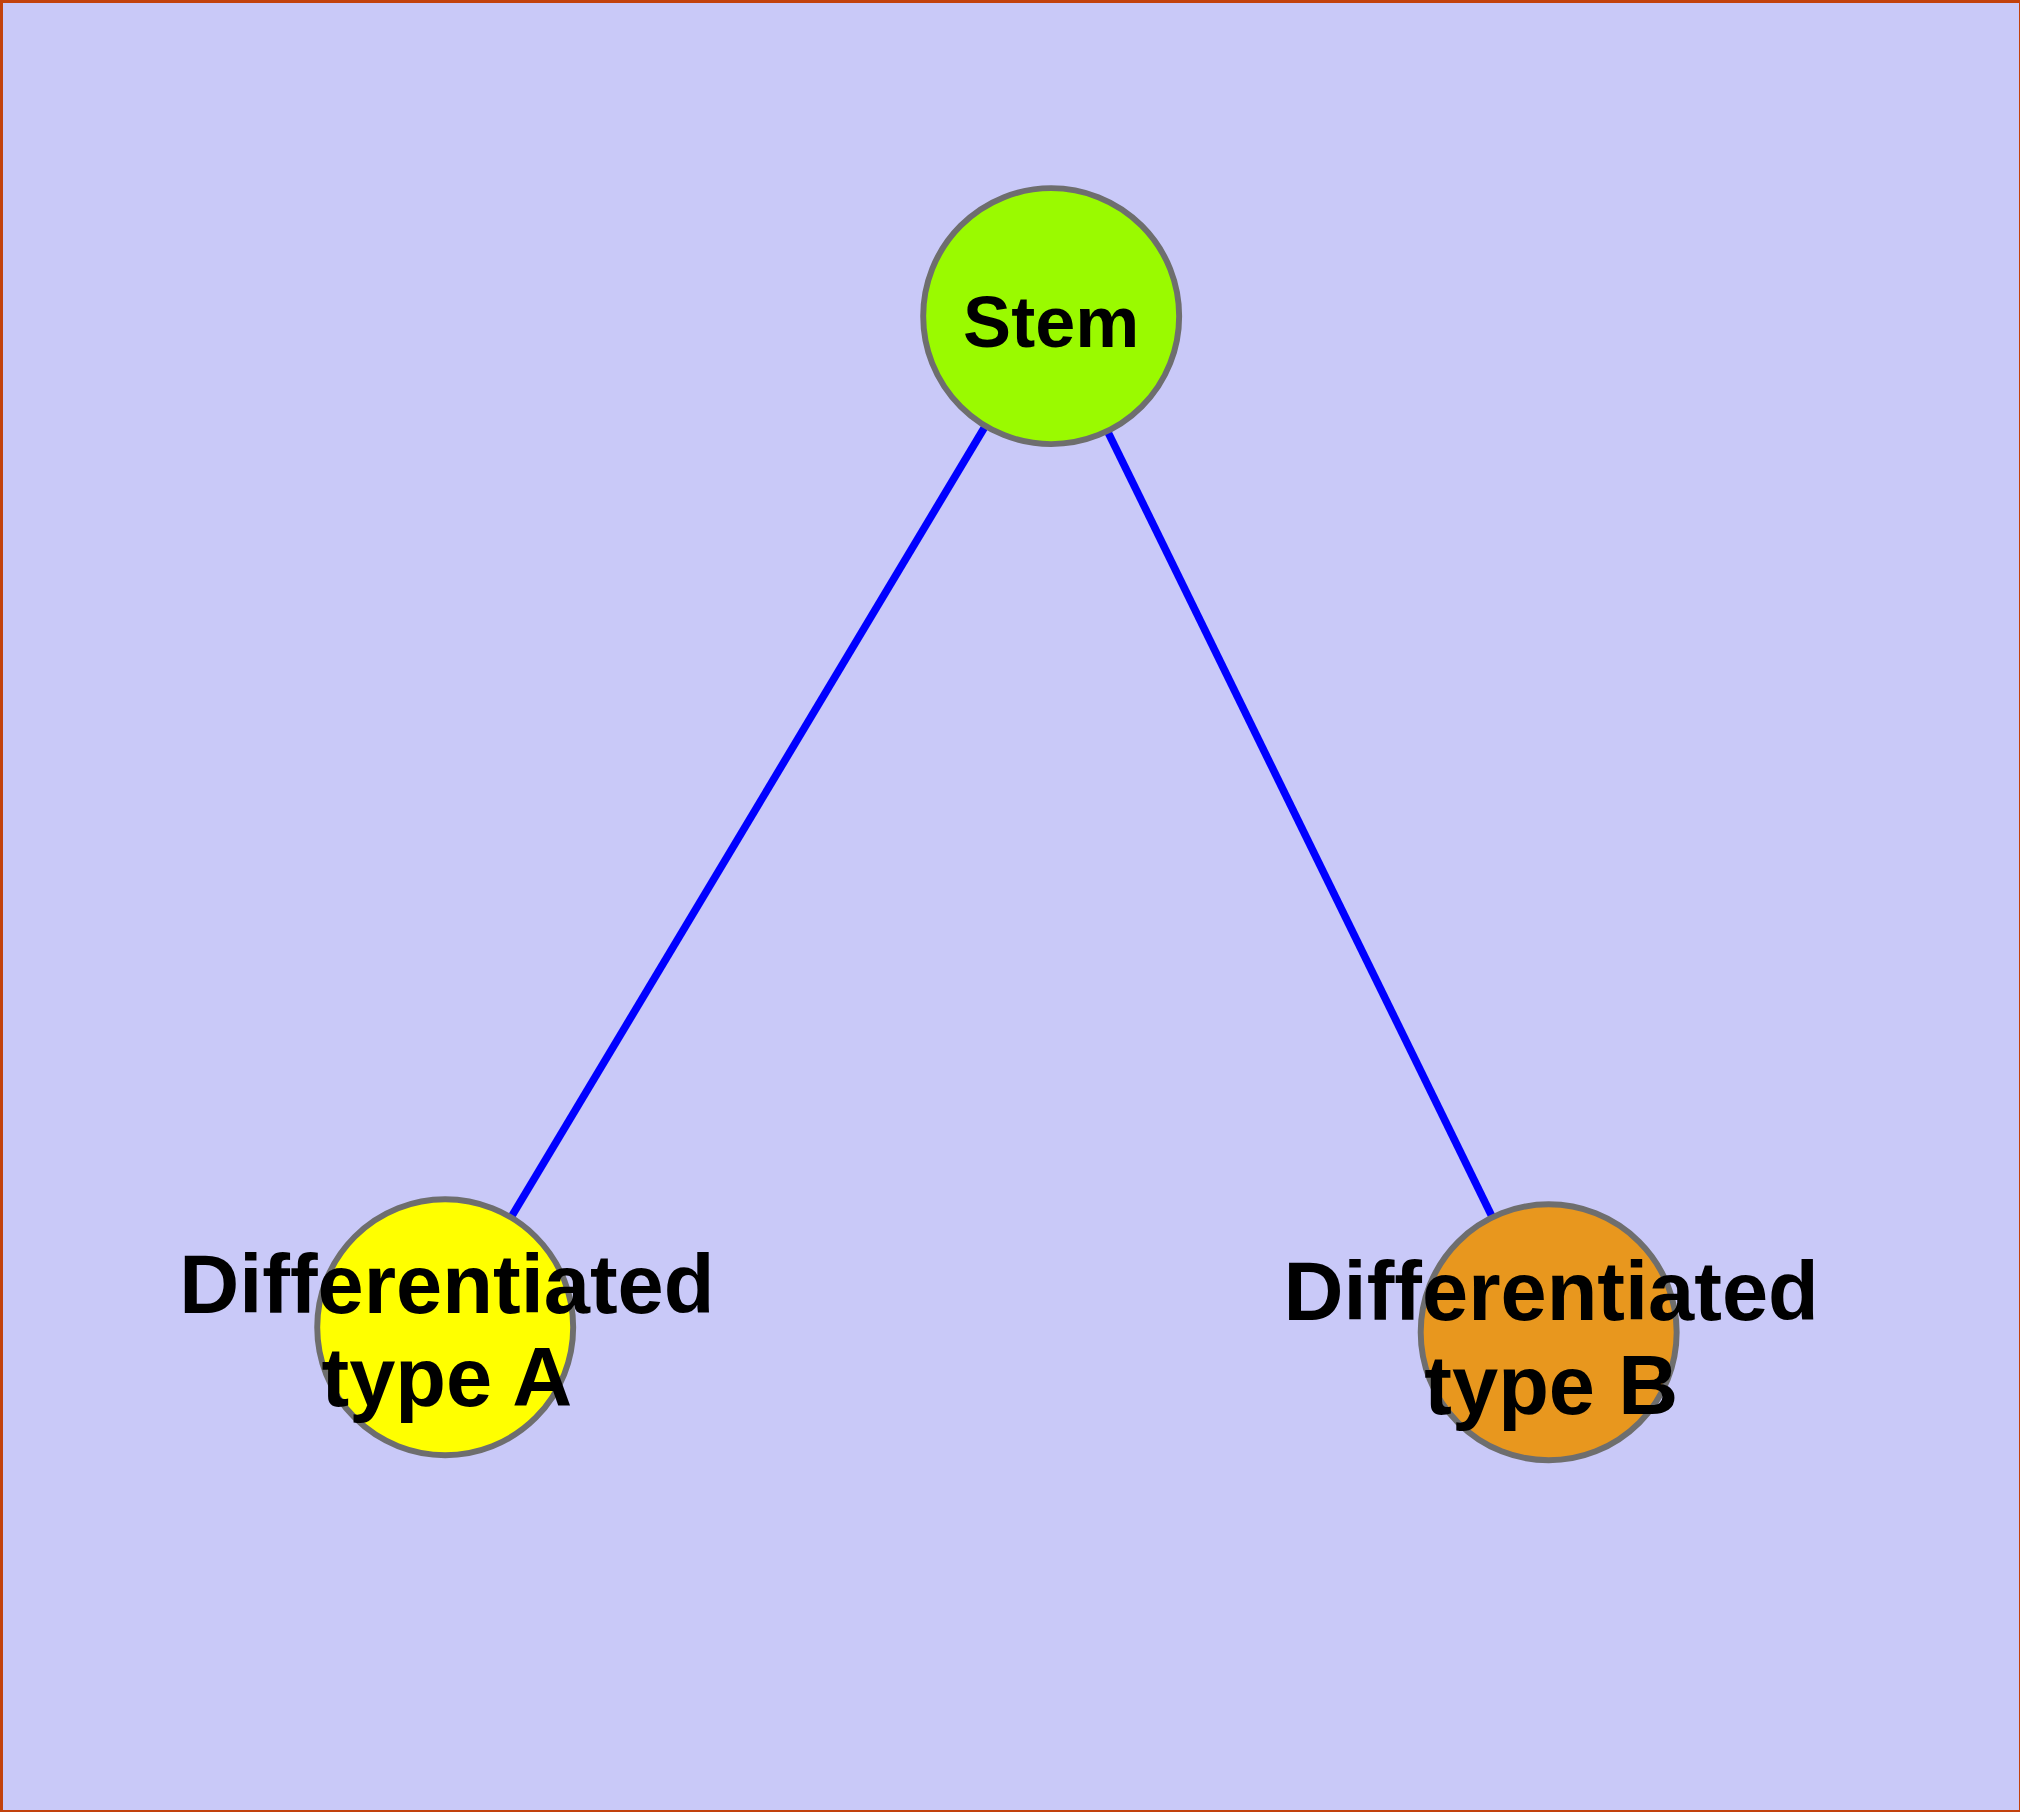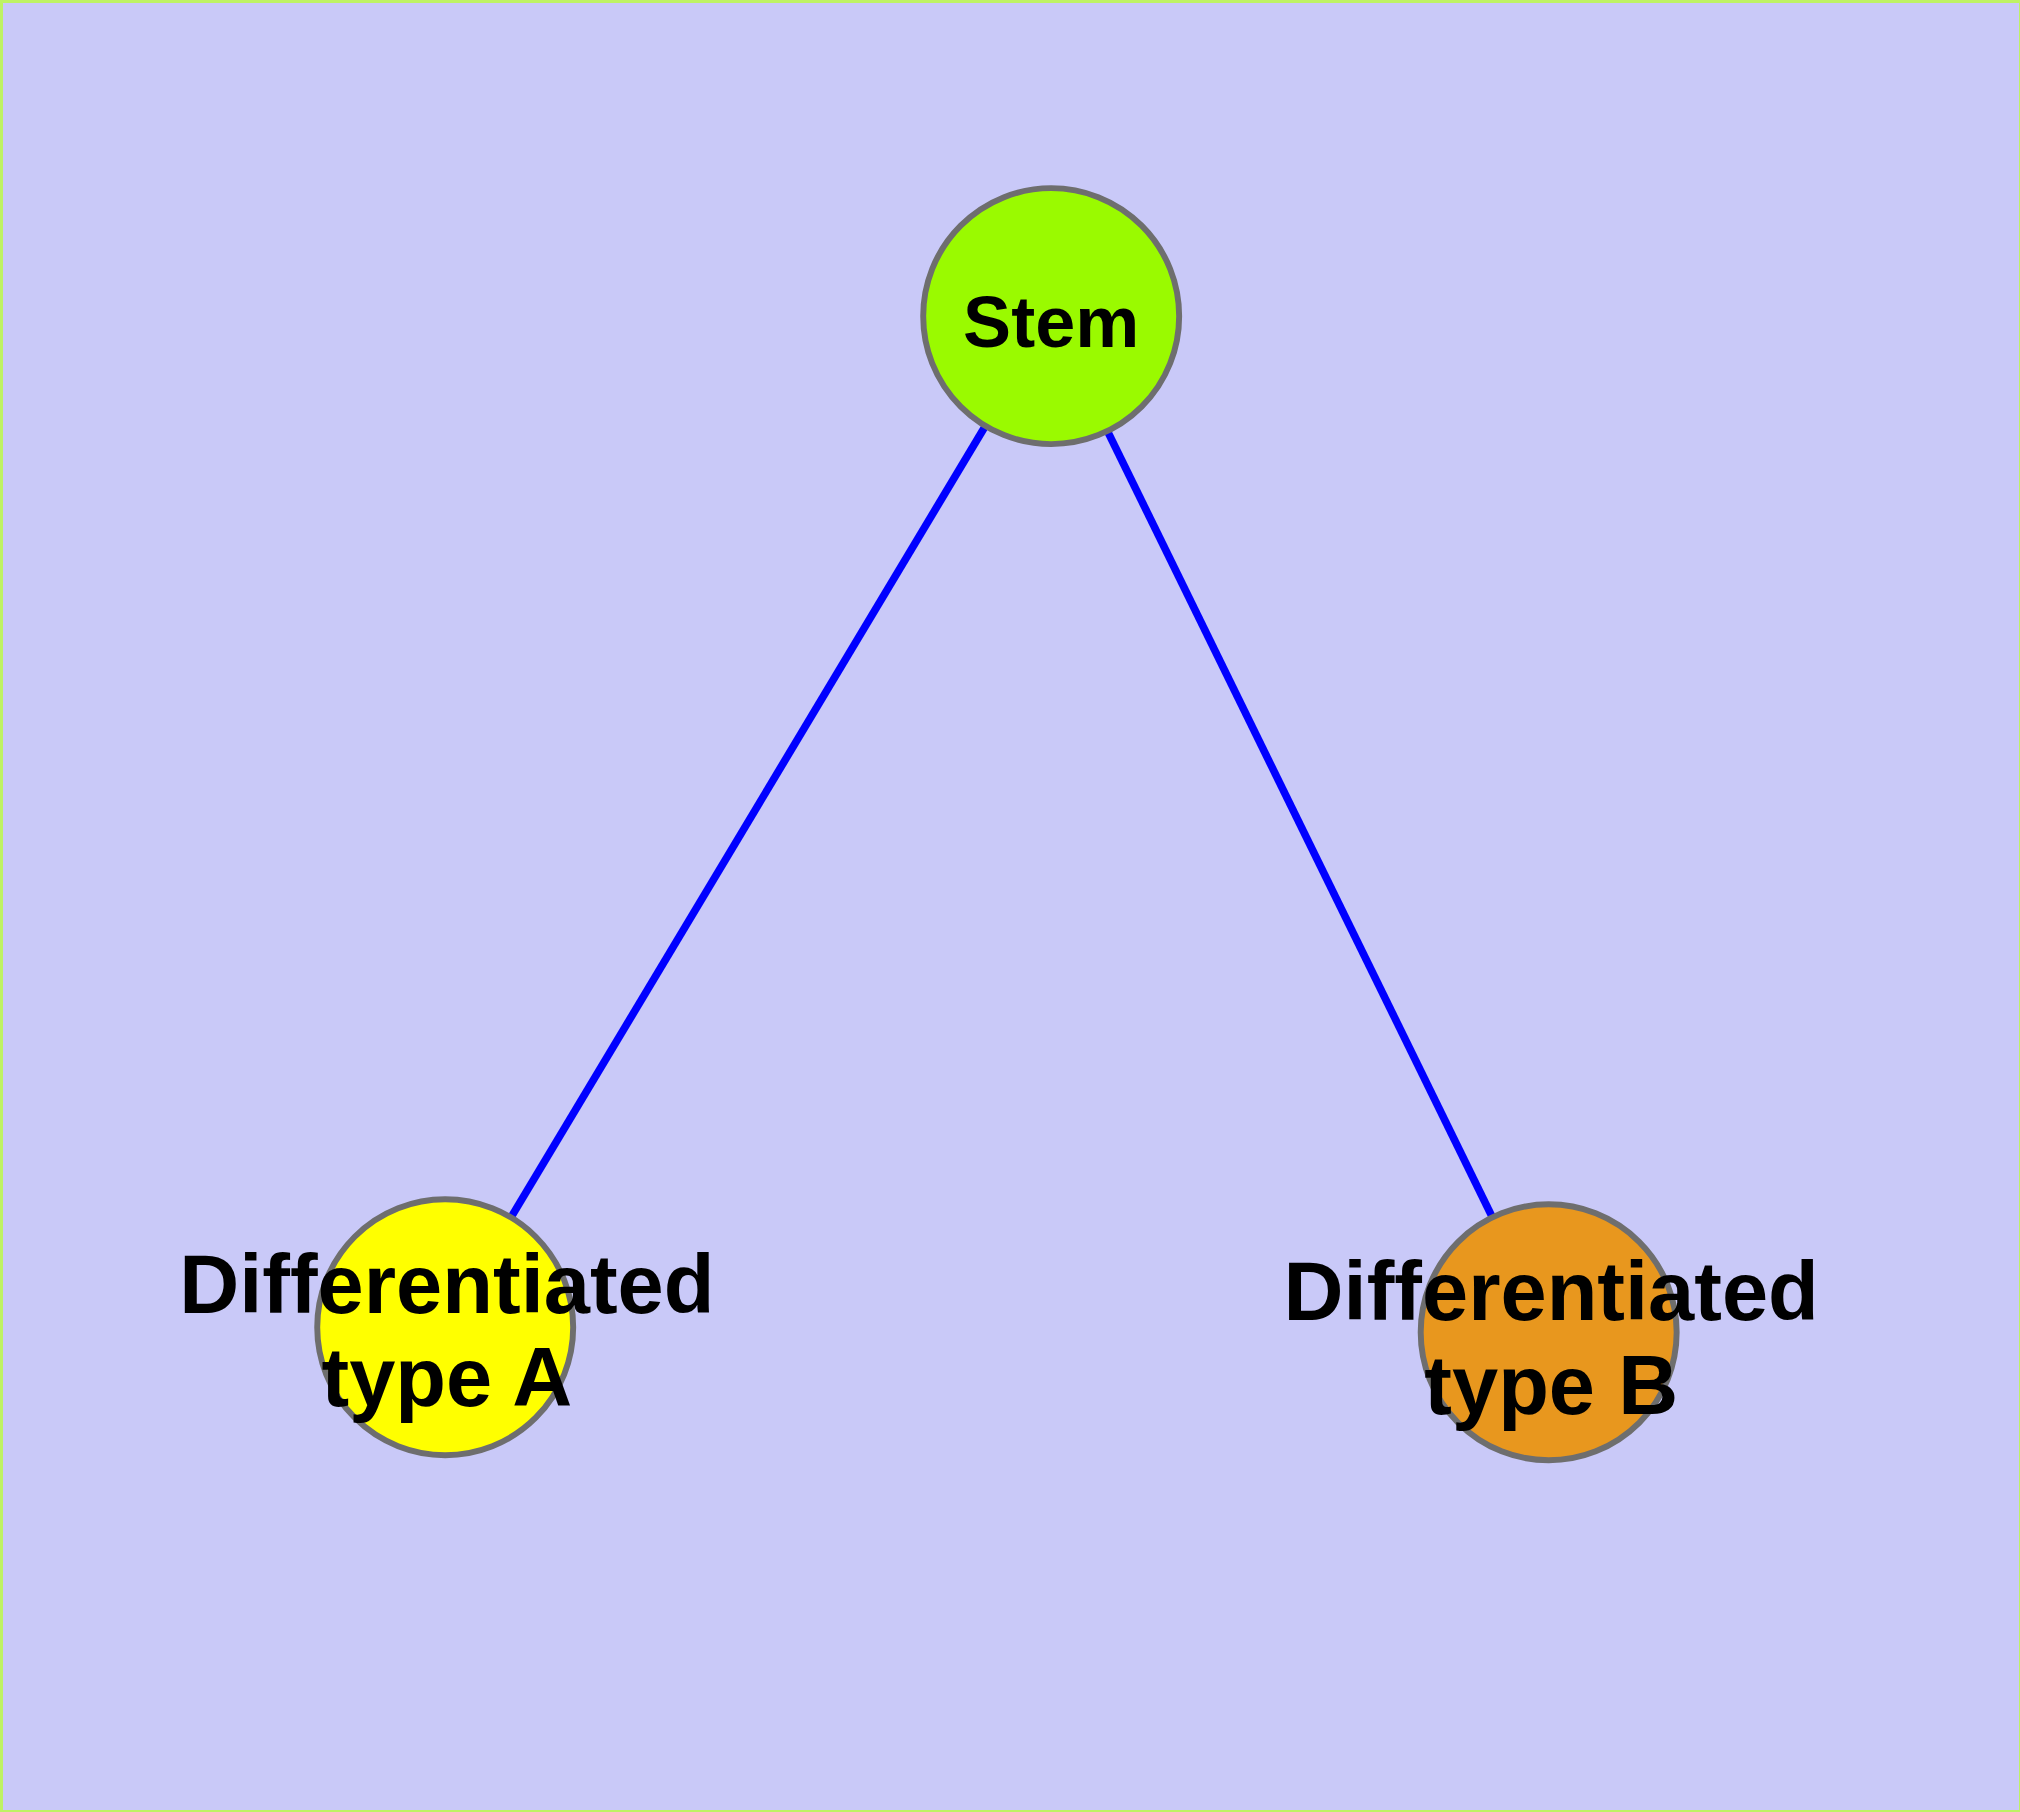--- a/index.html
+++ b/index.html
@@ -4,21 +4,21 @@
 <style>
   html, body {
     margin: 0;
     padding: 0;
     background: #ffffff;
   }
   .stage {
     position: relative;
     width: 2021px;
     height: 1812px;
-    background: #bef264;
+    background: #c2410c;
     overflow: hidden;
   }
   .plot-bg {
     position: absolute;
     top: 3.4px;
     left: 2.5px;
     right: 2.5px;
     bottom: 2.5px;
   }
   svg.graph {

